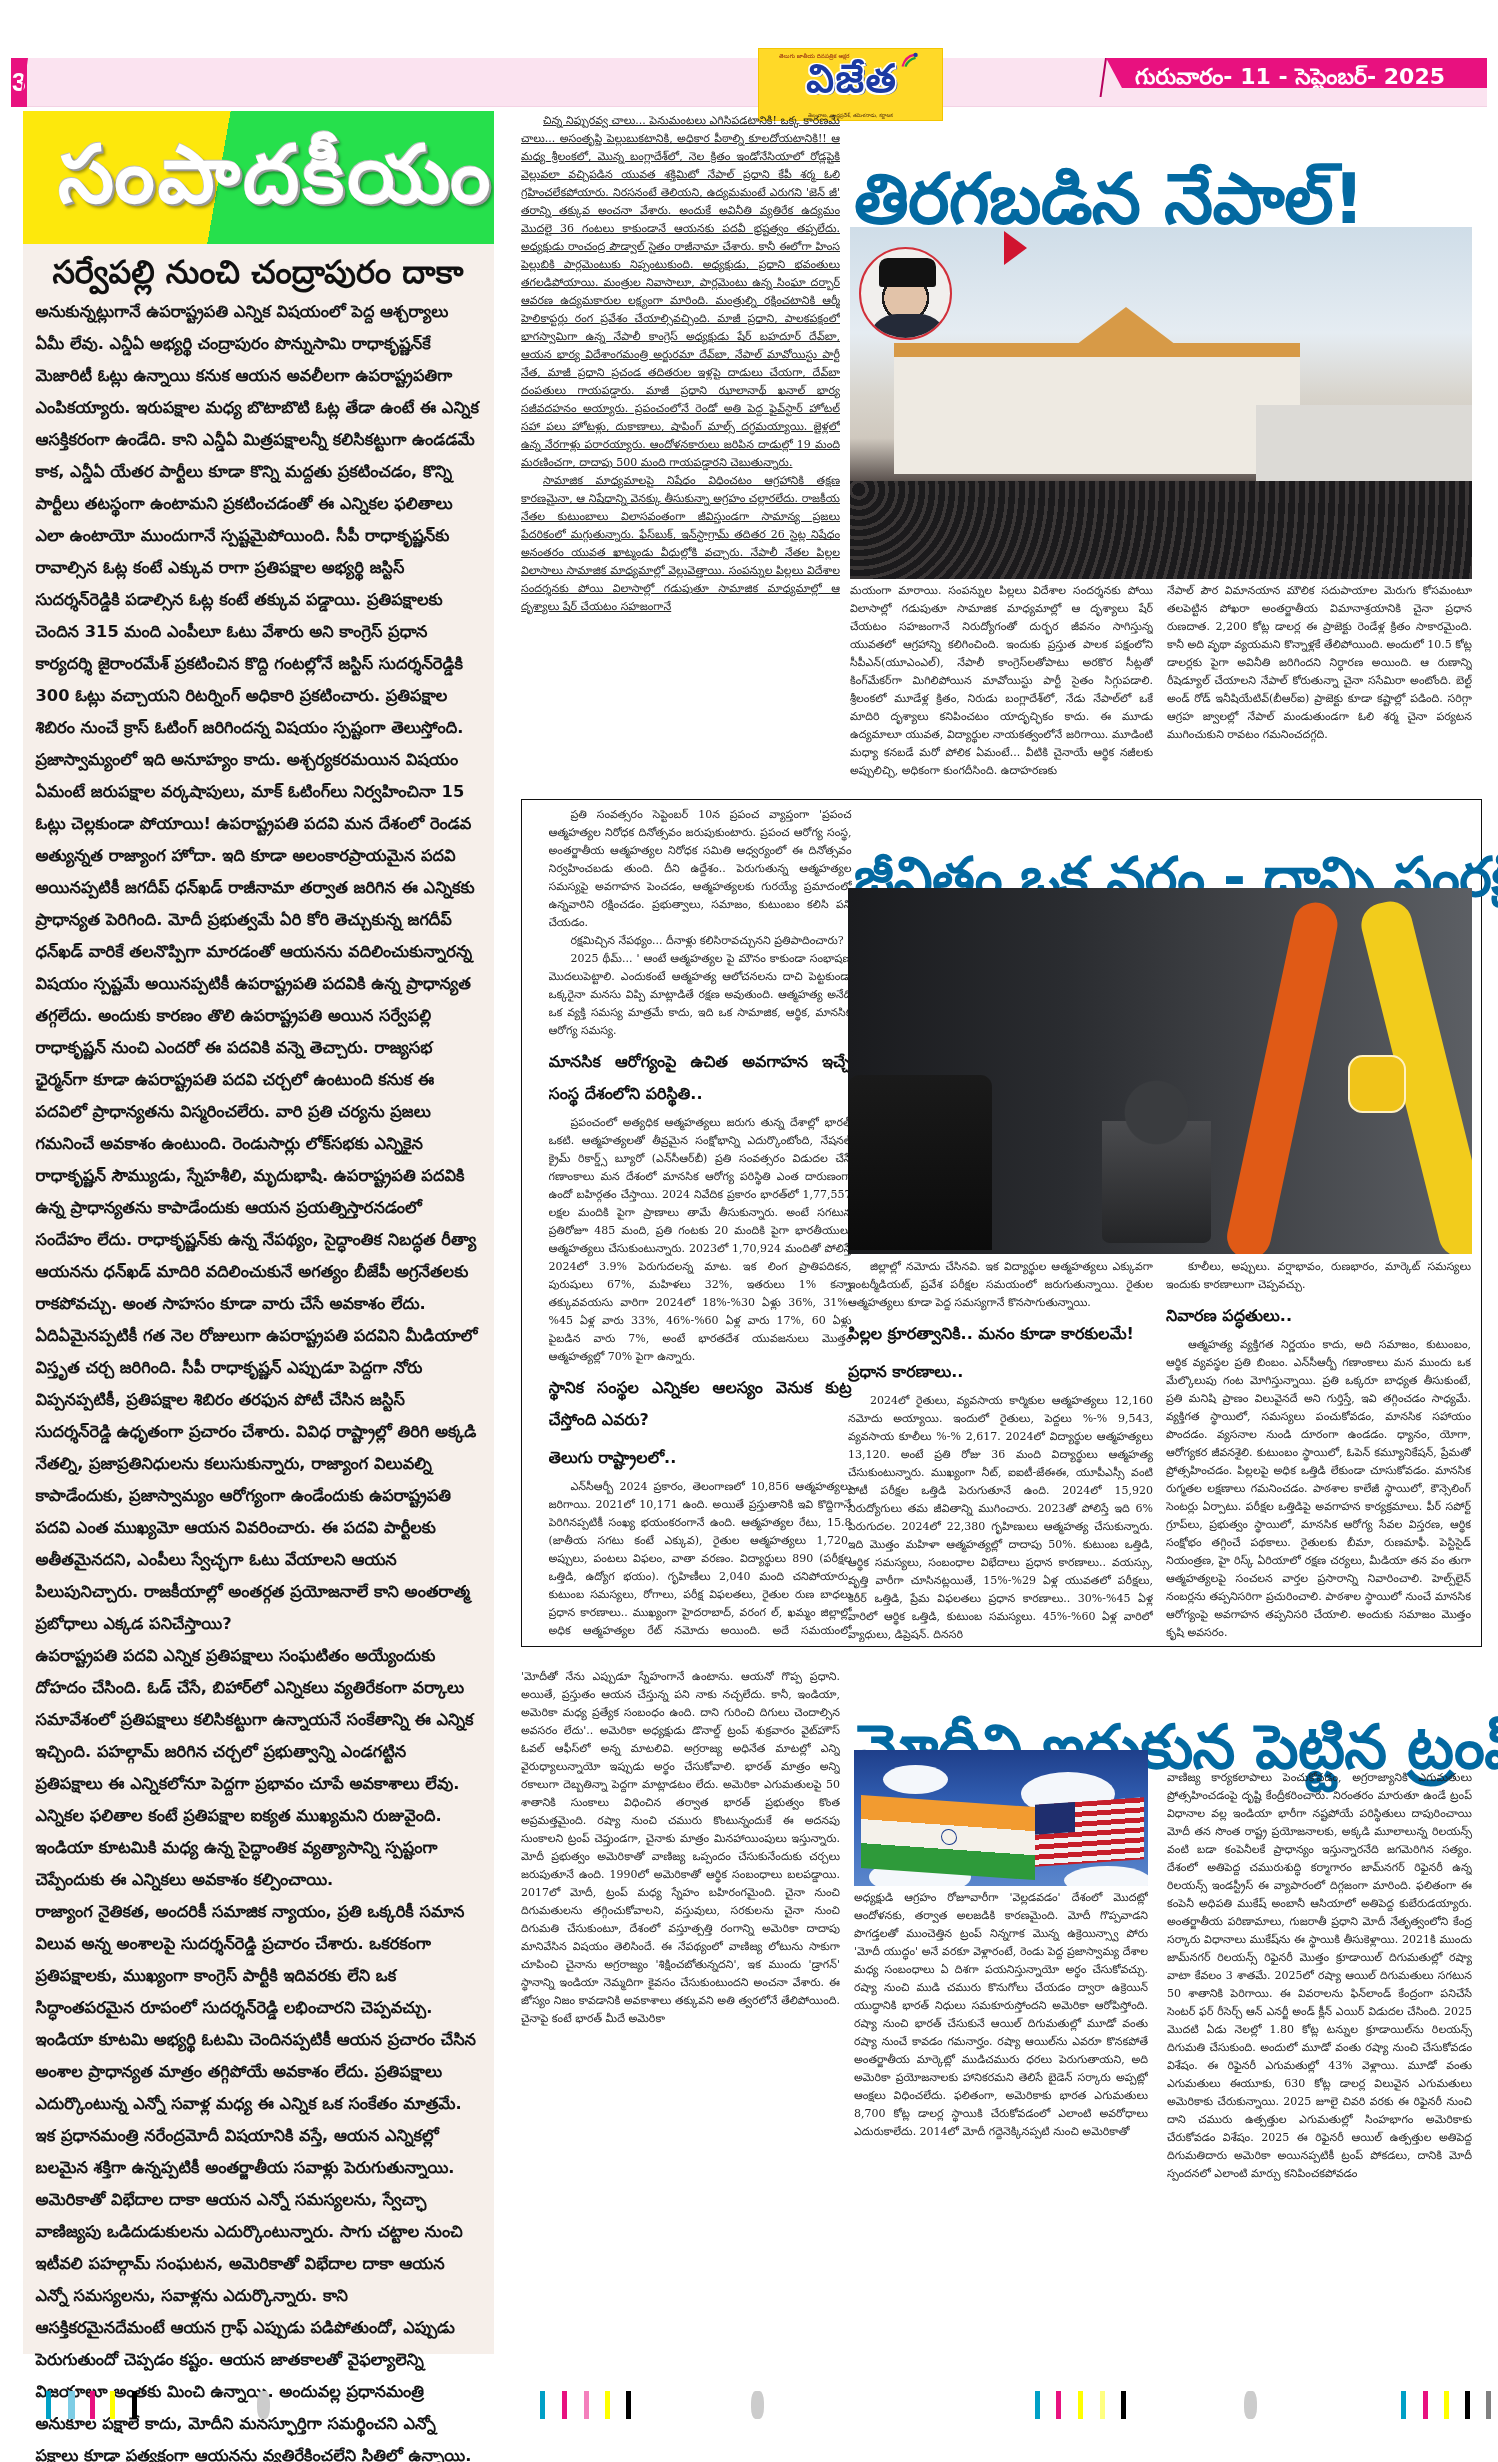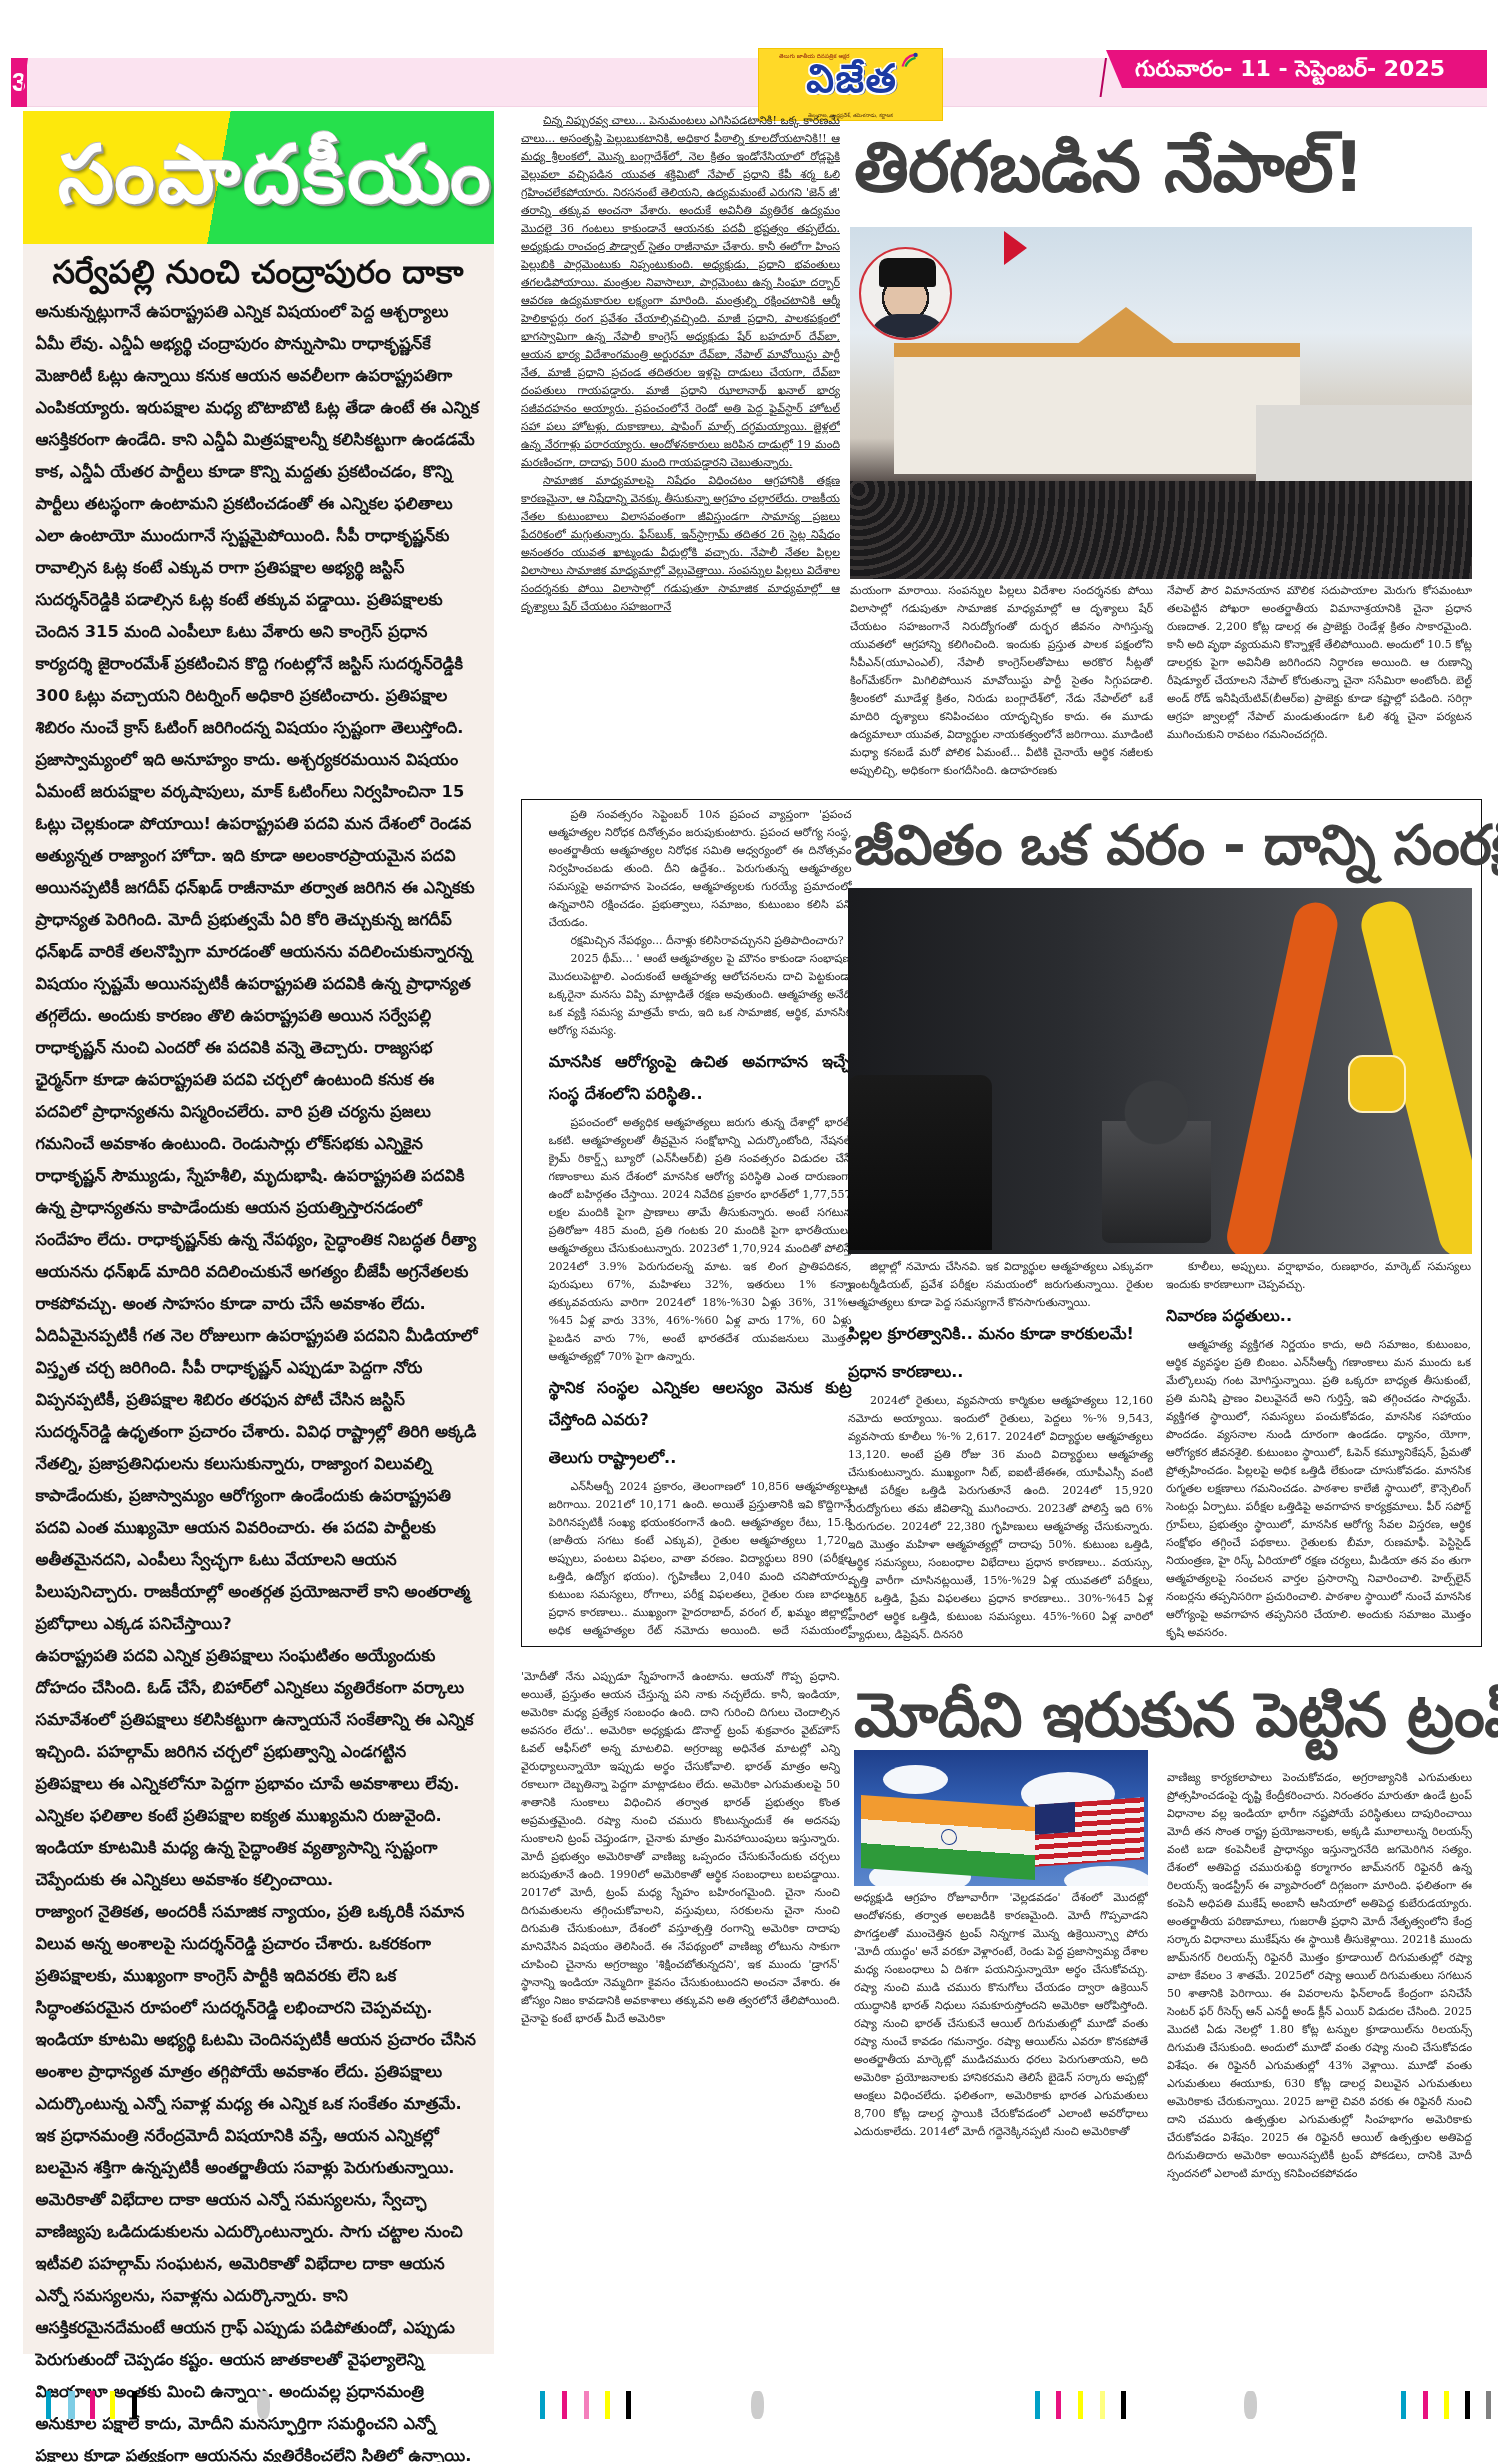--- a/index.html
+++ b/index.html
@@ -8,35 +8,35 @@
 
   
   .header-band { position: absolute; left: 11px; top: 58px; width: 1476px; height: 49px; background: #fbe3f0; border-bottom: 1.5px solid #f3d2e4; }
   .page-no { position: absolute; left: 11px; top: 58px; width: 16px; height: 49px; background: #e8117f; color: #fff; font: bold 25px "Liberation Sans", sans-serif; line-height: 49px; text-align: center; }
   .page-no-slant { position: absolute; left: 26px; top: 58px; width: 0; height: 49px; border-left: 2.2px solid #e8117f; transform: skewX(-8deg); transform-origin: top; }
   .logo { position: absolute; left: 758px; top: 48px; width: 185px; height: 73px; background: #ffd928; border: 0.7px solid #f3c500; overflow: hidden; }
   .logo .small-top { position: absolute; left: 20px; top: 4.4px; font-size: 5.8px; color: #8a1b10; }
   .logo .main { position: absolute; left: 5.8px; top: 4.4px; width: 174px; text-align: center; font: bold 39px "DejaVu Sans", sans-serif; color: #1b3aa3; letter-spacing: 1.5px; text-shadow: 1.5px 1.5px 0 #fff, -1.5px -1.5px 0 #fff, 1.5px -1.5px 0 #fff, -1.5px 1.5px 0 #fff, 2.2px 2.2px 0 #1b3aa3; line-height: 51px; }
   .logo .bird { position: absolute; right: 22px; top: 2.9px; width: 19px; height: 16px; }
   .logo .small-bottom { position: absolute; left: 0; bottom: 1.5px; width: 100%; text-align: center; font-size: 5px; color: #4a2a10; }
-  .date-box { position: absolute; left: 1106px; top: 50px; width: 381px; height: 38px; background: #e8117f; color: #fff; font: bold 22px "DejaVu Sans", sans-serif; line-height: 38px; padding-left: 29px; clip-path: polygon(0 0, 100% 0, 100% 100%, 16px 100%); }
+  .date-box { position: absolute; left: 1106px; top: 58px; width: 381px; height: 30px; background: #e8117f; color: #fff; font: bold 22px "DejaVu Sans", sans-serif; line-height: 38px; padding-left: 29px; clip-path: polygon(0 0, 100% 0, 100% 100%, 16px 100%); }
   .date-box-edge { position: absolute; left: 1105px; top: 58px; width: 2.2px; height: 39px; background: #b7005d; transform: skewX(-8deg); transform-origin: top; }
 
   
   .editorial { position: absolute; left: 22.5px; top: 111px; width: 471px; height: 2243px; background: #f6efea; }
   .ed-banner { position: relative; width: 471px; height: 133px; background: linear-gradient(100deg, #fde80c 0%, #fde80c 42%, #26e04c 42%, #26e04c 100%); overflow: hidden; }
   .ed-banner-text { position: absolute; left: 0; top: 5.8px; width: 471px; text-align: right; font: bold 80px "DejaVu Sans", sans-serif; color: #ffffff; letter-spacing: 2.9px; line-height: 116px; text-shadow: 2.2px 2.2px 0 #9a9a9a, 3.6px 3.6px 2.9px rgba(0,0,0,0.35), -0.7px -0.7px 0 #bdbdbd; }
   .ed-title { padding: 4.4px 0 0 0; text-align: center; font: bold 32px "DejaVu Sans", sans-serif; color: #111; line-height: 48px; }
   .ed-body { padding: 0 14.5px 0 13px; font-size: 16.3px; line-height: 32px; color: #141414; text-align: left; font-weight: 600; }
 
   
   .article { position: absolute; }
   .col-text { position: absolute; font-family: "DejaVu Serif", serif; font-size: 11px; line-height: 18px; color: #222; text-align: justify; text-indent: 0; overflow: hidden; }
   .col-text p { text-indent: 2em; }
-  .headline { position: absolute; font: bold 58px "DejaVu Sans", sans-serif; color: #404040; letter-spacing: -0.7px; white-space: nowrap; transform-origin: left top; }
+  .headline { position: absolute; font: bold 58px "DejaVu Sans", sans-serif; color: #0369a1; letter-spacing: -0.7px; white-space: nowrap; transform-origin: left top; margin-top: 32px; }
   .subhead { font: bold 16px "DejaVu Sans", sans-serif; color: #111; line-height: 32px; margin: 5.8px 0 4.4px 0; }
   .photo { position: absolute; overflow: hidden; }
 
   
   .nepal-photo { background: linear-gradient(180deg, #cfdde8 0%, #e5ecf2 30%, #d8d4cc 48%, #cfc8be 60%, #5d5450 72%, #2c2a2b 100%); }
   .nepal-building { position: absolute; left: 44px; top: 116px; width: 406px; height: 131px; background: #eeeae2; border-top: 14.5px solid #d79a47; }
   .nepal-building2 { position: absolute; left: 218px; top: 80px; width: 116px; height: 44px; background: #d79a47; clip-path: polygon(50% 0, 100% 100%, 0 100%); }
   .nepal-wall { position: absolute; left: 406px; top: 178px; width: 218px; height: 102px; background: #dcdad6; }
   .nepal-crowd { position: absolute; left: 0; top: 254px; width: 624px; height: 102px; background: repeating-radial-gradient(circle at 8.7px 8.7px, #1b1a1c 0 6.5px, #3a3636 6.5px 10px); }
   .nepal-flag { position: absolute; width: 0; height: 0; border-left: 23px solid #d0142f; border-top: 17.4px solid transparent; border-bottom: 17.4px solid transparent; }

